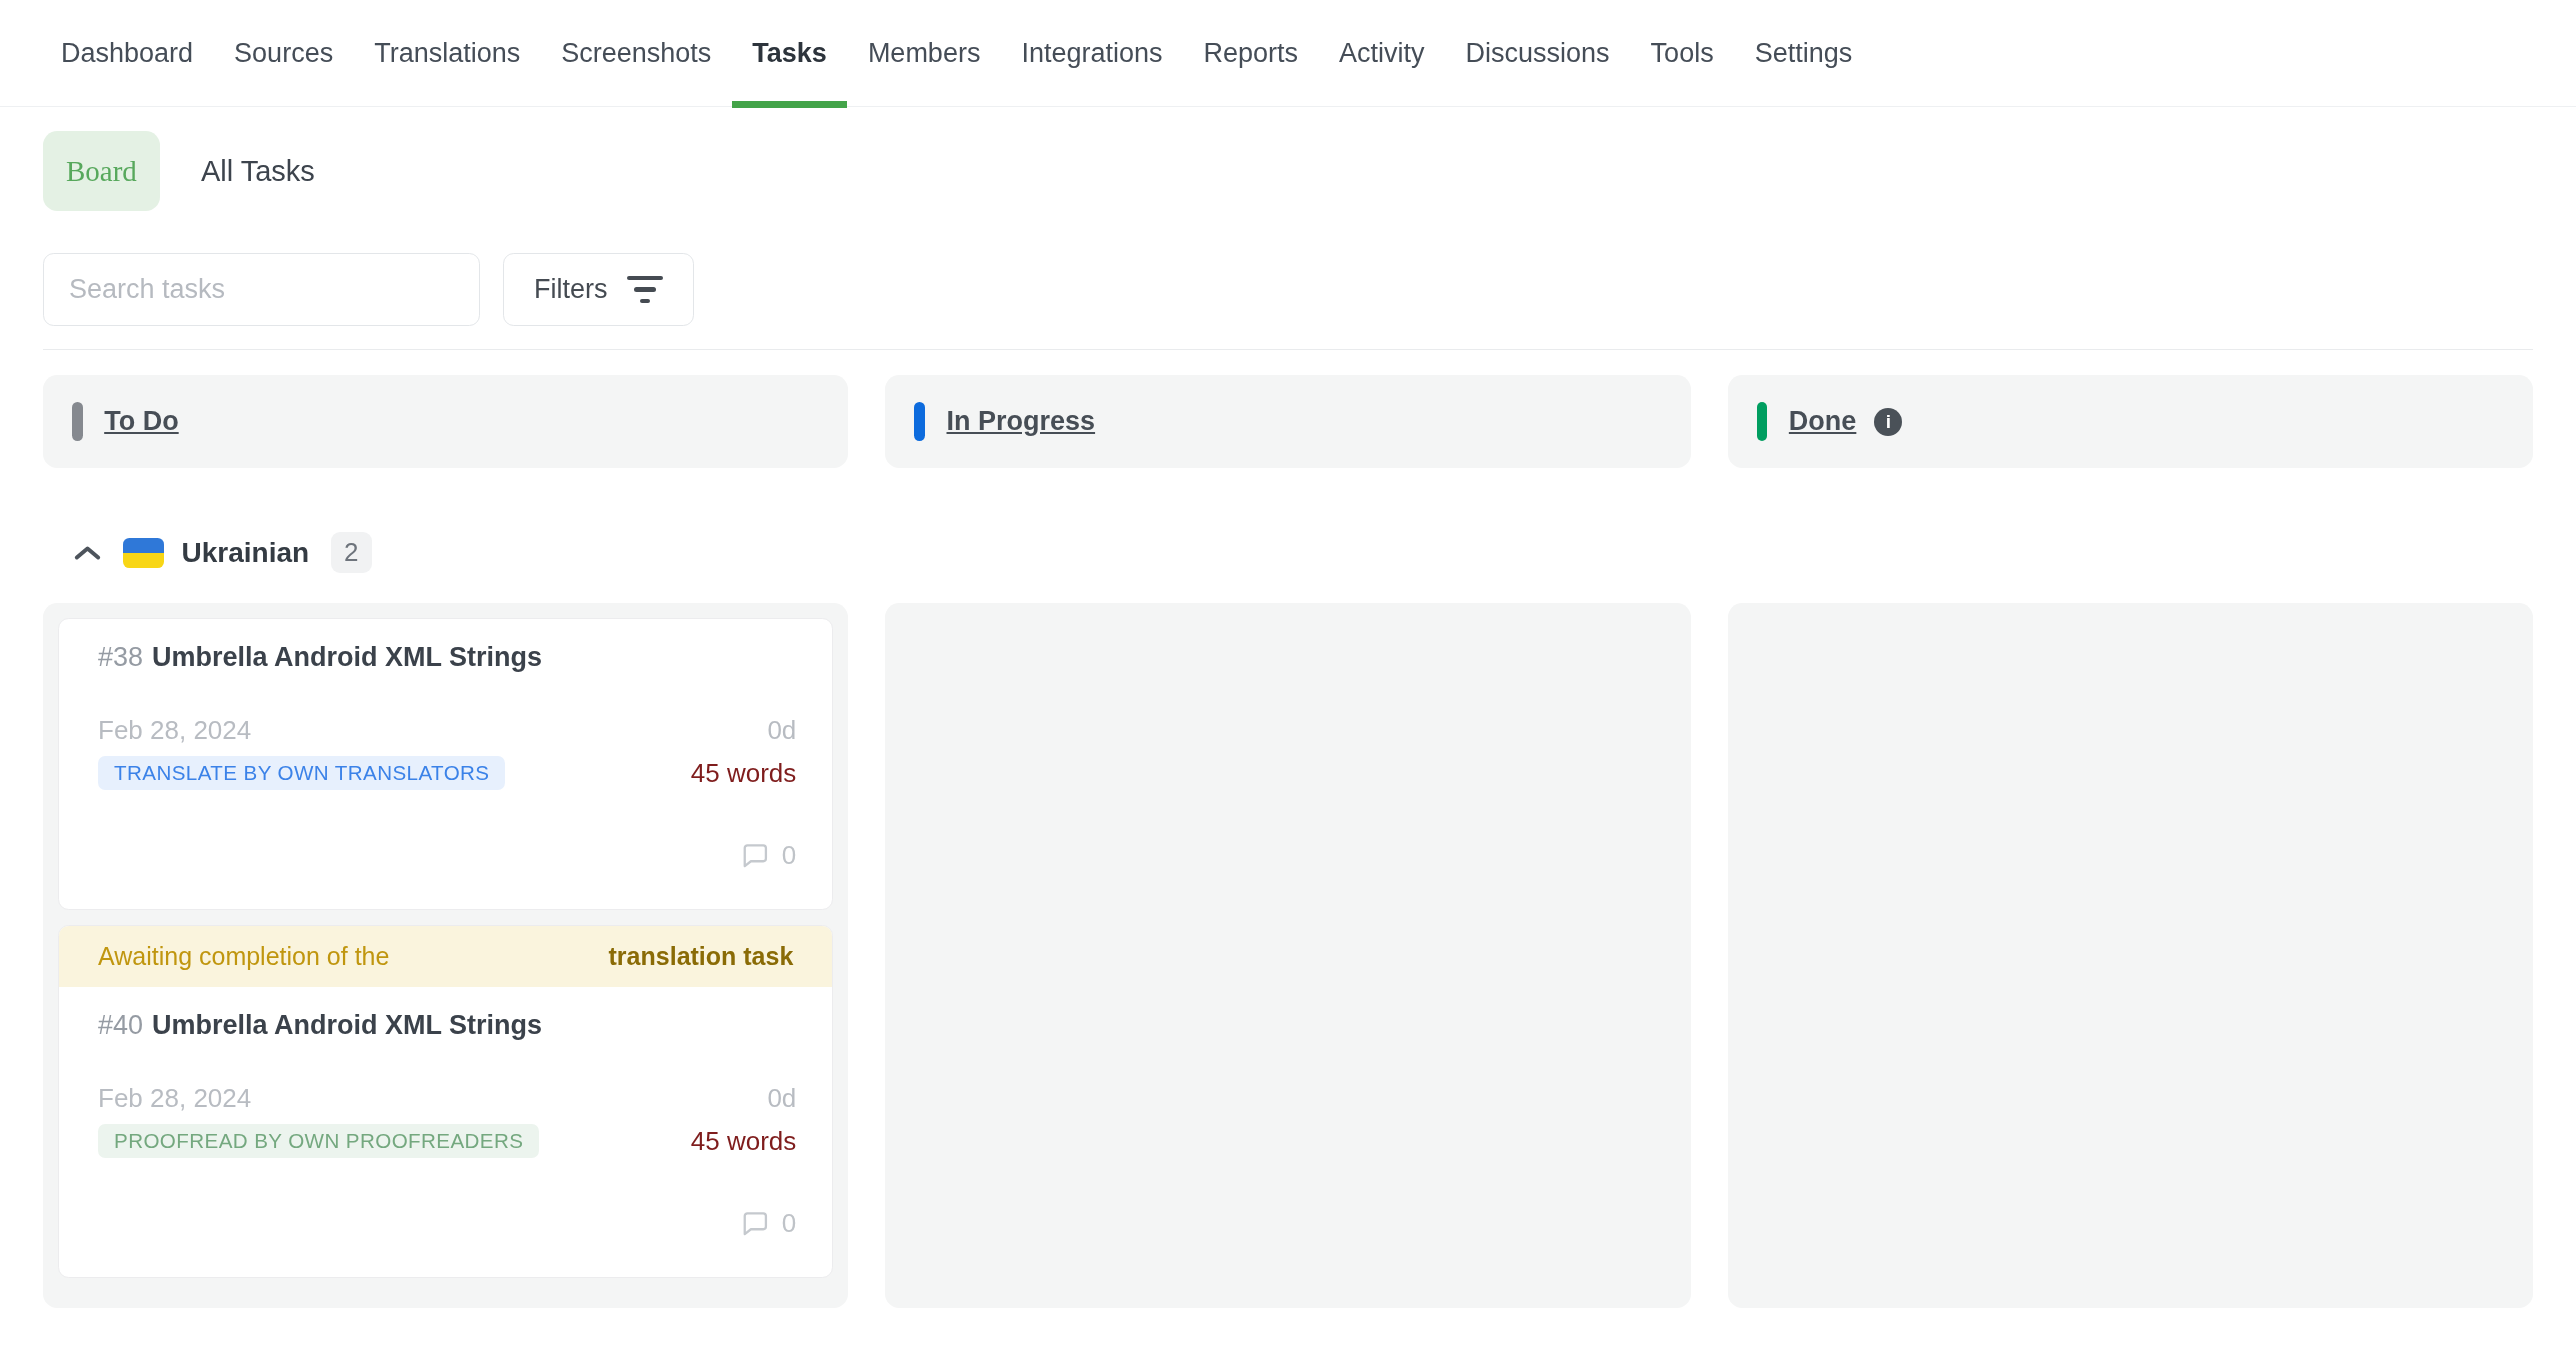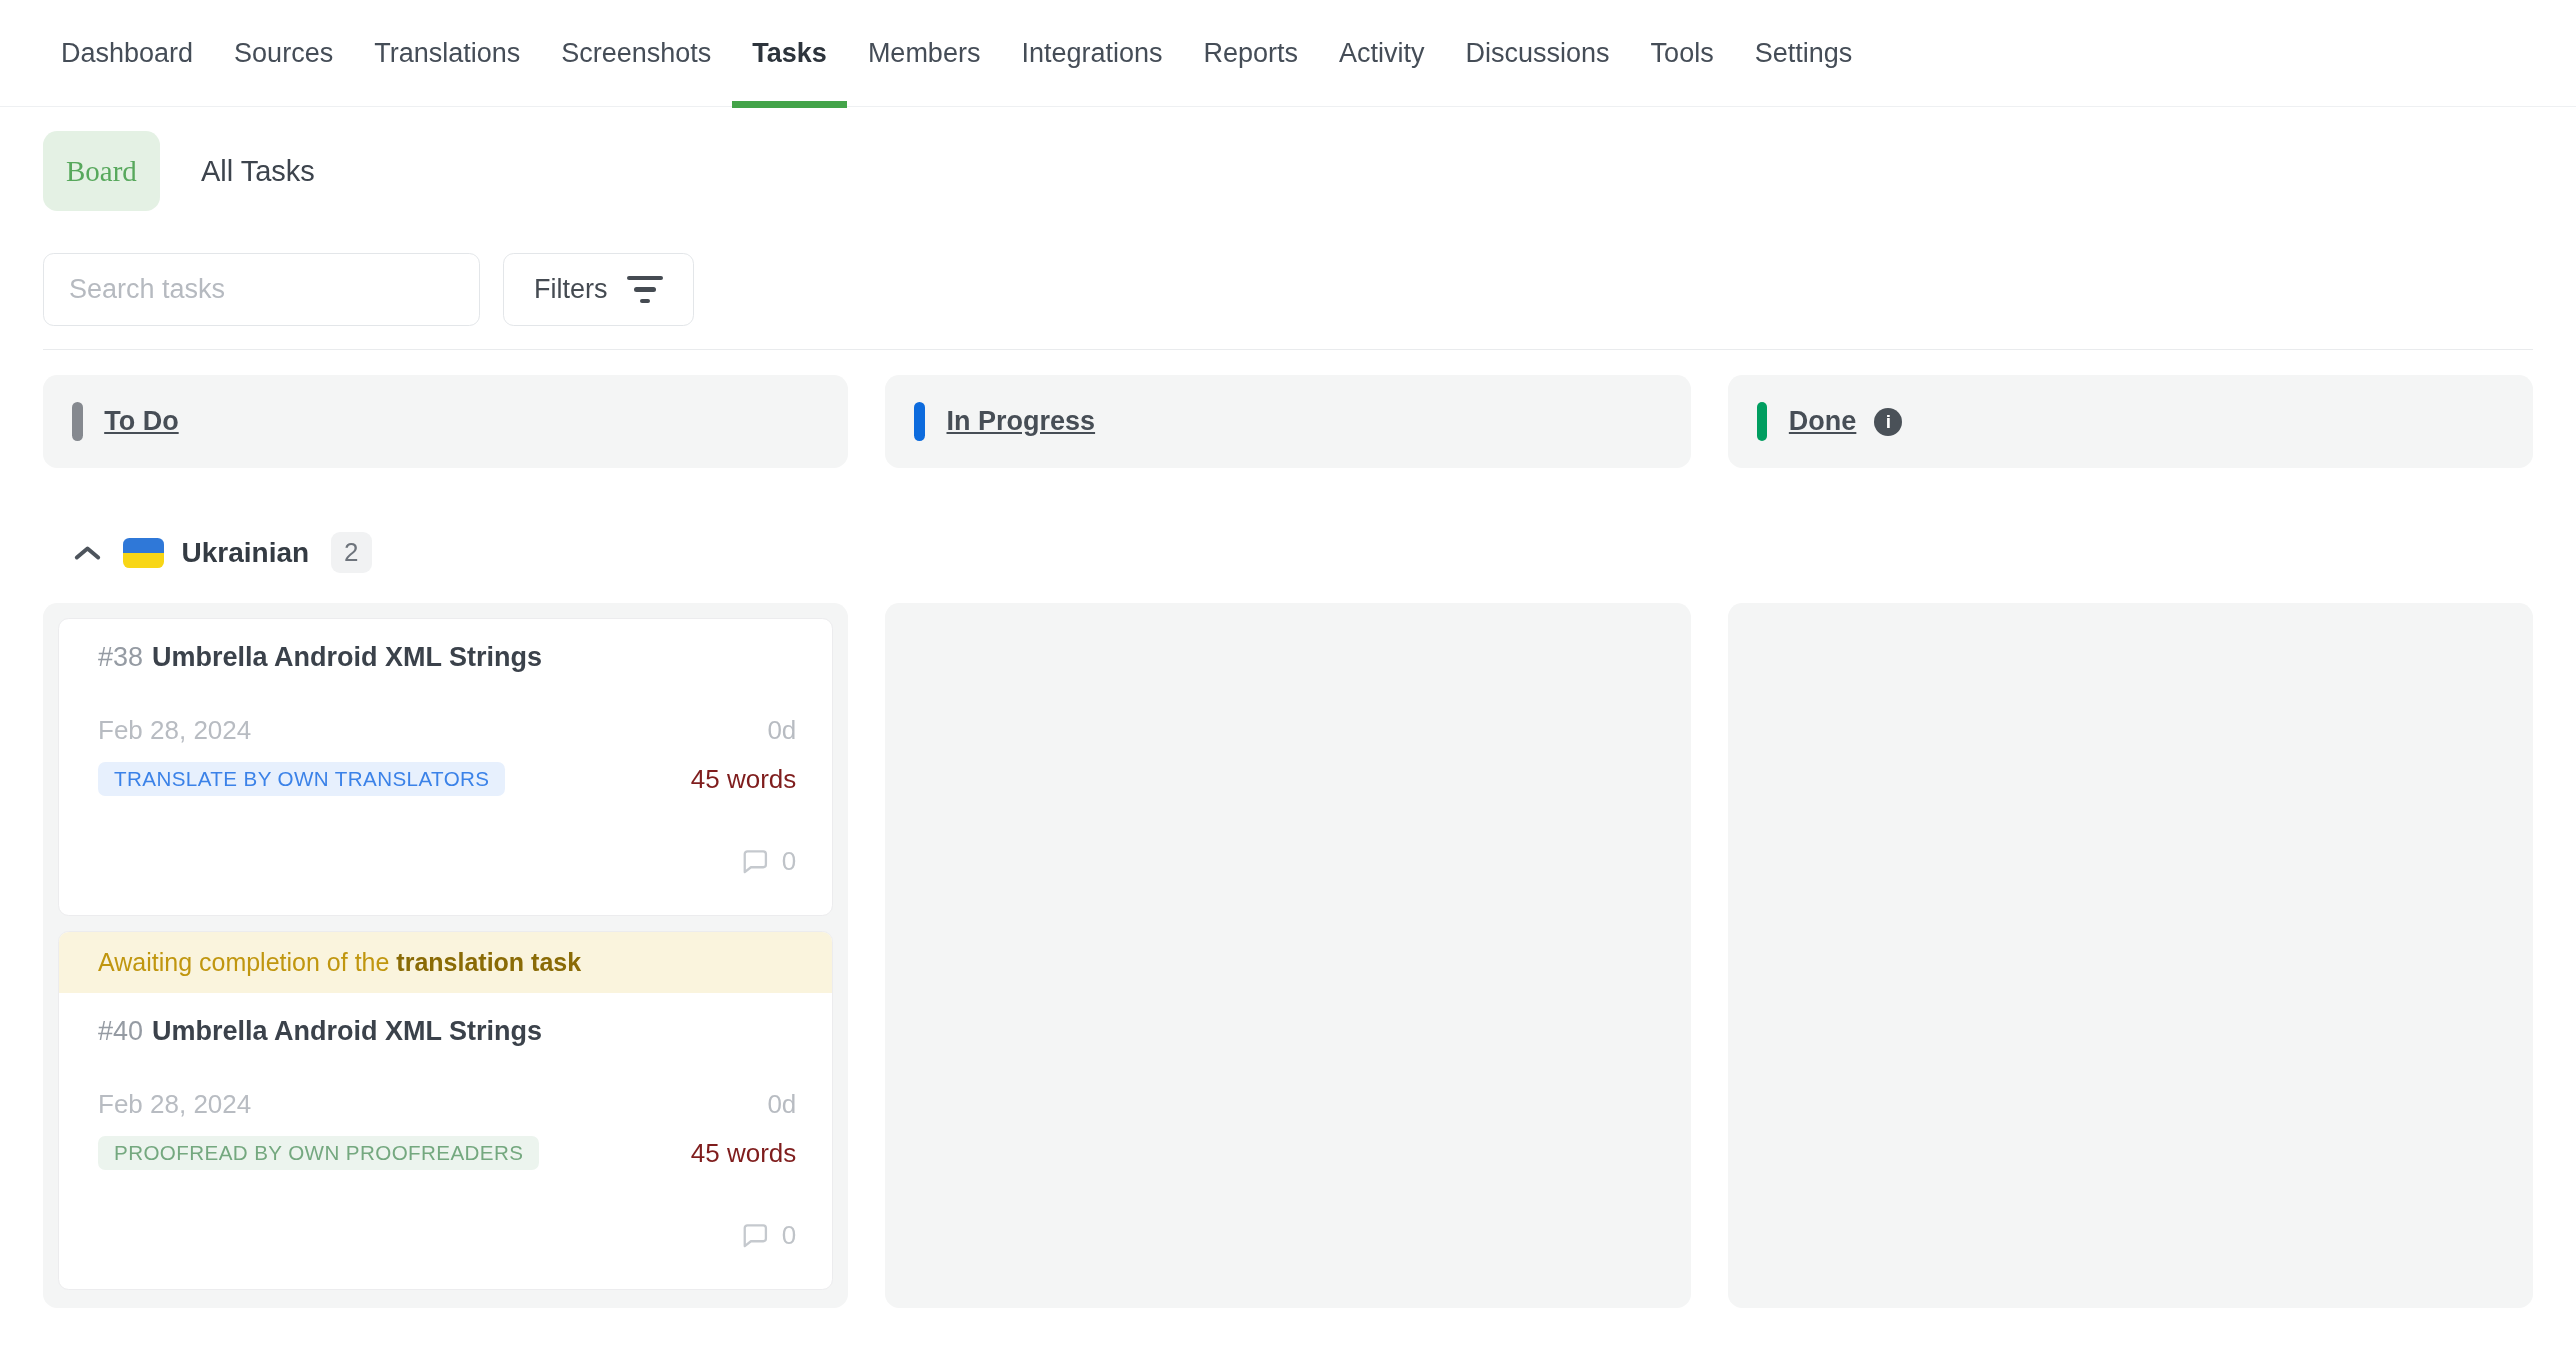--- a/index.html
+++ b/index.html
@@ -61,29 +61,29 @@
   .group-count { margin-left:21.5px; min-width:41px; height:41px; padding:0 9px; background:#f1f2f3;
                  border-radius:9px; color:#6e747c; font-size:26px; display:flex; align-items:center;
                  justify-content:center; }
 
   
   .board { margin:30px 43px 0; display:flex; gap:37px; }
   .board-col { flex:1; height:705px; background:#f4f5f5; border-radius:14.3px; padding:15px; }
   .task-card { background:#fff; border:0.9px solid #ececee; border-radius:10.7px; overflow:hidden; cursor:pointer; }
   .task-card + .task-card { margin-top:15px; }
   .card-banner { height:61px; background:#faf4dd; padding:0 39px; display:flex; align-items:center;
-                 font-size:25px; color:#c0960f; white-space:pre; }
+                 font-size:25px; color:#c0960f; white-space:pre;justify-content:space-between; }
   .card-banner b { color:#8a6b06; font-weight:700; }
   .card-body { padding:23px 36px 38px 39px; }
   .card-title-row { font-size:27px; line-height:30px; }
   .card-id { color:#959ba3; margin-right:9px; }
   .card-title { color:#3b424b; font-weight:700; }
   .card-meta-row { margin-top:45px; display:flex; justify-content:space-between; align-items:center;
                    font-size:26px; color:#b8bcc2; line-height:27px; }
-  .card-badge-row { margin-top:18px; display:flex; justify-content:space-between; align-items:center; }
+  .card-badge-row { margin-top:12px; display:flex; justify-content:space-between; align-items:center; }
   .wf-badge { height:34px; padding:0 16px; border-radius:7.2px; font-size:20.6px; letter-spacing:0.4px;
               display:flex; align-items:center; white-space:nowrap; }
   .wf-blue { color:#3b82e8; background:#e7f0fd; }
   .wf-green { color:#74a87f; background:#ecf4ee; }
   .card-words { font-size:26px; color:#7f1d1d; }
   .card-footer { margin-top:50px; display:flex; justify-content:flex-end; }
   .comment-btn { display:flex; align-items:center; gap:12.5px; background:none; border:none;
                  cursor:pointer; font-family:inherit; }
   .comment-count { font-size:26px; color:#bfc3c8; }
 </style>

